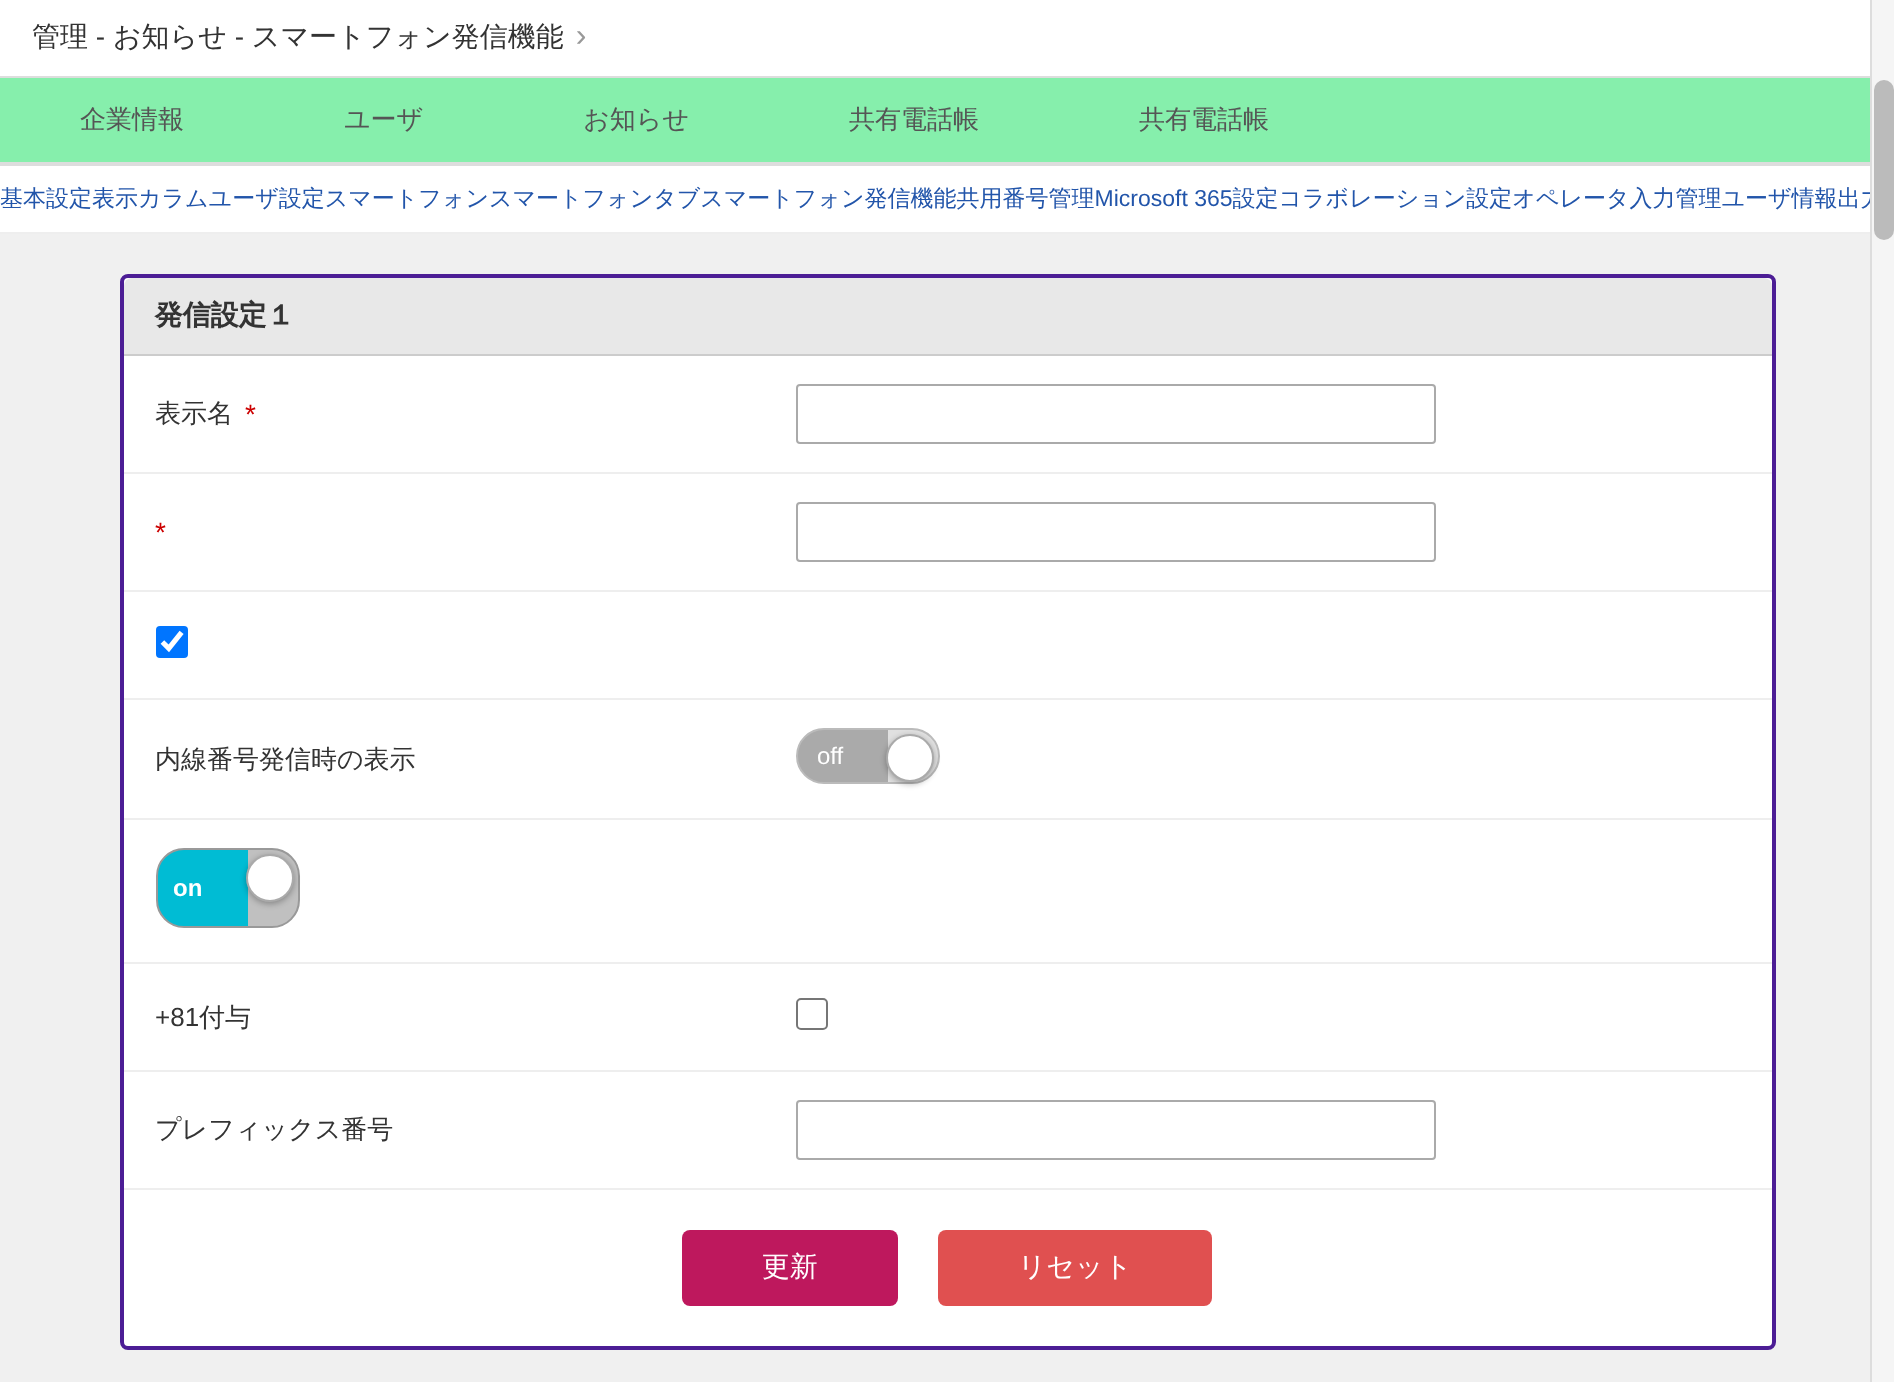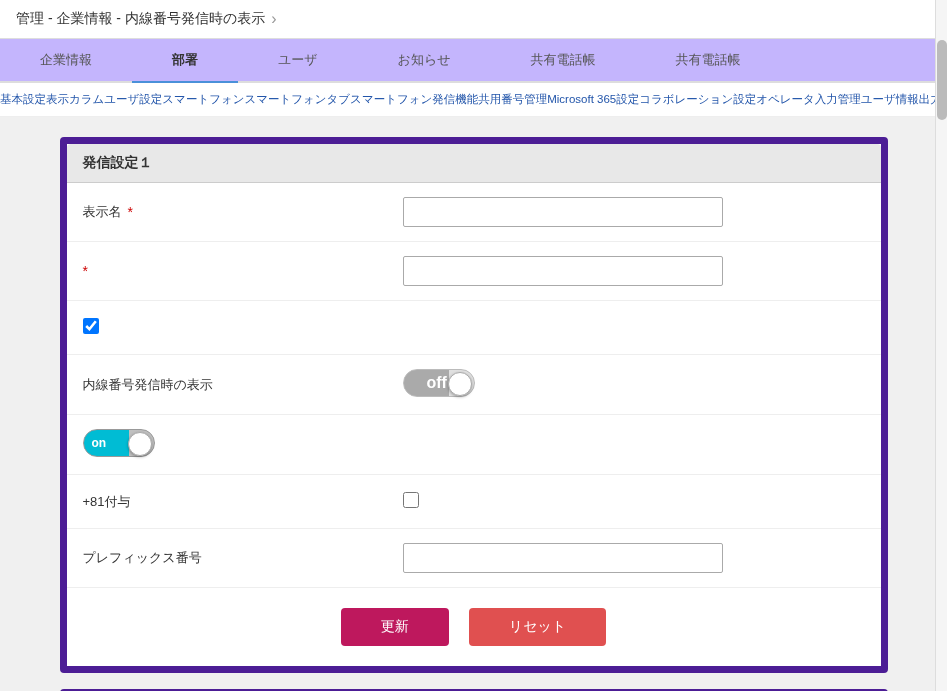--- a/index.html
+++ b/index.html
@@ -18,21 +18,21 @@
       display: flex;
       align-items: center;
       gap: 6px;
     }
     .header-arrow {
       color: #999;
       font-size: 16px;
     }
 
     .nav-tabs {
-      background: #c4b5fd;
+      background: #86efac;
       display: flex;
       border-bottom: 2px solid #ddd;
     }
     .nav-tab {
       padding: 12px 40px;
       cursor: pointer;
       font-size: 13px;
       color: #555;
       border-bottom: 2px solid transparent;
       margin-bottom: -2px;
@@ -64,21 +64,21 @@
     }
 
     .main-content {
       padding: 20px 16px;
       max-width: 860px;
       margin: 0 auto;
     }
 
     .section-card {
       background: #fff;
-      border: 7px solid #4c1d95;
+      border: 2px solid #4c1d95;
       border-radius: 4px;
       margin-bottom: 16px;
     }
 
     .section-header {
       background: #e8e8e8;
       padding: 10px 16px;
       font-size: 14px;
       font-weight: bold;
       border-bottom: 1px solid #ccc;
@@ -226,28 +226,27 @@
       background: #bbb;
       border-radius: 5px;
       margin: 40px auto 0;
     }
   </style>
 </head>
 <body>
 
 <div class="header-bar">
   <span class="header-title">
-    <span>管理 - 企業情報 - 内線番号発信時の表示</span>
+    <span>管理 - お知らせ - スマートフォン発信機能</span>
     <span class="header-arrow">›</span>
   </span>
 </div>
 
 <div class="nav-tabs">
   <div class="nav-tab">企業情報</div>
-  <div class="nav-tab active">部署</div>
   <div class="nav-tab">ユーザ</div>
   <div class="nav-tab">お知らせ</div>
   <div class="nav-tab">共有電話帳</div>
   <div class="nav-tab">共有電話帳</div>
 </div>
 
 <div class="sub-nav">
   <div class="sub-nav-inner">
     <span class="sub-nav-item">基本設定表示カラムユーザ設定スマートフォンスマートフォンタブスマートフォン発信機能共用番号管理Microsoft 365設定コラボレーション設定オペレータ入力管理ユーザ情報出力管理エクス</span>
   </div>
@@ -285,30 +284,30 @@
       </div>
     </div>
 
     <div class="form-row">
       <div class="form-label">
         <span>内線番号発信時の表示</span>
       </div>
       <div class="form-control">
         
         <div class="toggle-off-inner" style="width: 72px; height: 28px; border-radius: 14px; display: inline-flex; align-items: center; position: relative; cursor: pointer; background: linear-gradient(to right, rgb(170, 170, 170) 0px, rgb(170, 170, 170) 45px, rgb(224, 224, 224) 45px, rgb(224, 224, 224) 100%); border: 1px solid rgb(187, 187, 187);">
-          <span class="toggle-label-off" style="position:absolute;left:23px;color:#fff;font-size:16px;font-weight:bold;z-index:1;">off</span>
+          <span class="toggle-label-off" style="position:absolute;left:10px;color:#fff;font-size:12px;font-weight:normal;z-index:1;">off</span>
           <span class="toggle-knob toggle-knob-off" style="position:absolute;right:2px;top:2px;width:24px;height:24px;border-radius:50%;background:#fff;border:1px solid #aaa;box-shadow:0 1px 3px rgba(0,0,0,0.3);"></span>
         </div>
       </div>
     </div>
 
     <div class="form-row">
       <div class="form-control">
         
-        <div class="toggle-on-inner" style="width: 72px; height: 28px; border-radius: 14px; display: inline-flex; align-items: center; position: relative; cursor: pointer; background: linear-gradient(to right, rgb(0, 188, 212) 0px, rgb(0, 188, 212) 45px, rgb(192, 192, 192) 45px, rgb(192, 192, 192) 100%); border: 1px solid rgb(153, 153, 153);">
+        <div class="toggle-on-inner" style="width: 72px; height: 40px; border-radius: 14px; display: inline-flex; align-items: center; position: relative; cursor: pointer; background: linear-gradient(to right, rgb(0, 188, 212) 0px, rgb(0, 188, 212) 45px, rgb(192, 192, 192) 45px, rgb(192, 192, 192) 100%); border: 1px solid rgb(153, 153, 153);">
           <span class="toggle-label-on" style="position:absolute;left:8px;color:#fff;font-size:12px;font-weight:bold;z-index:1;">on</span>
           <span class="toggle-knob toggle-knob-on" style="position:absolute;right:2px;top:2px;width:24px;height:24px;border-radius:50%;background:#fff;border:1px solid #aaa;box-shadow:0 1px 3px rgba(0,0,0,0.3);"></span>
         </div>
       </div>
     </div>
 
     <div class="form-row">
       <div class="form-label">
         <span>+81付与</span>
       </div>

